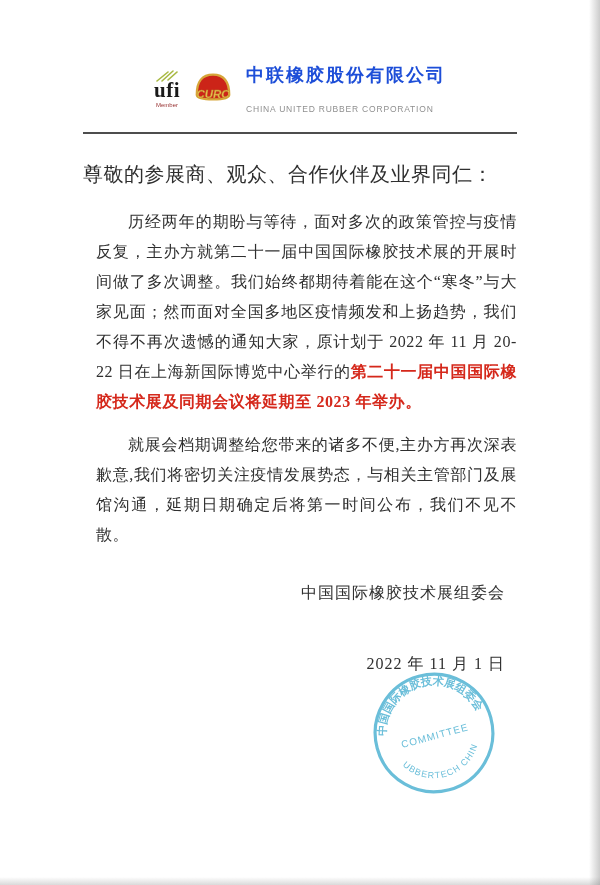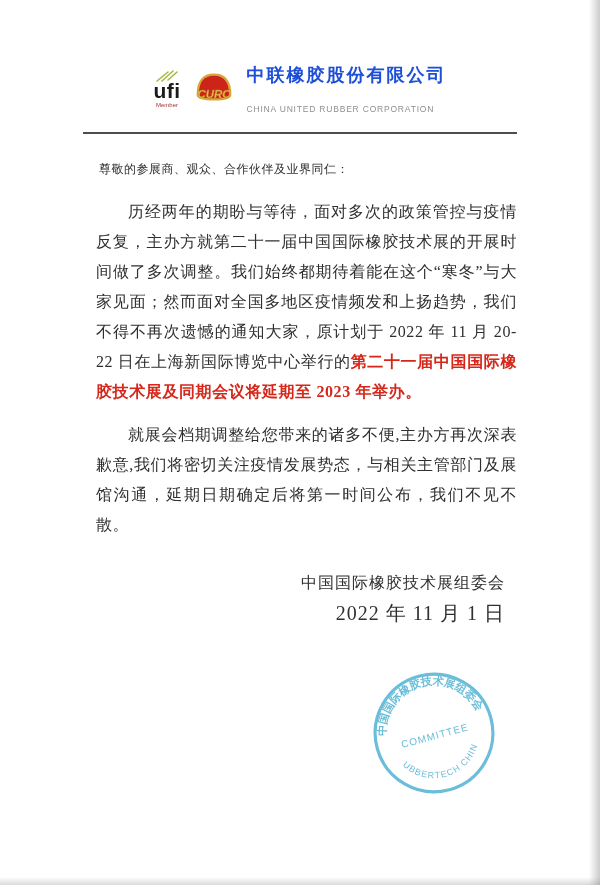--- a/index.html
+++ b/index.html
@@ -11,47 +11,47 @@
     font-family:"Liberation Serif","DejaVu Serif",serif;
     color:#2f2f2f;
   }
   
   .header{
     margin-top:60px;
     display:flex;justify-content:center;align-items:center;gap:12px;
     height:56px;
   }
   .ufi{display:flex;flex-direction:column;align-items:center;line-height:1;}
-  .ufi .word{font-family:Liberation Sans, sans-serif;font-weight:bold;font-size:21px;color:#1a1a1a;letter-spacing:.5px;margin-top:-2px;text-align:right;}
+  .ufi .word{font-family:Liberation Serif, serif;font-weight:bold;font-size:21px;color:#1a1a1a;letter-spacing:.5px;margin-top:-2px;text-align:right;}
   .ufi .member{font-family:"Liberation Sans",sans-serif;font-size:6px;color:#993333;margin-top:1px;}
   .curc{width:42px;height:42px;}
   .company{display:flex;flex-direction:column;justify-content:center;}
   .company .cn{font-size:18px;font-weight:bold;letter-spacing:2px;color:#1d4ed8;}
   .company .en{font-family:"Liberation Sans",sans-serif;font-size:8.5px;color:#8f8f8f;letter-spacing:.8px;margin-top:17px;}
   
   .content{margin:0 83px;}
   .rule{border:none;border-top:2px solid #4d4d4d;margin:16px 0 0 0;}
   .title{
     margin:23px 0 0 0;
     font-size:17.5px;font-weight:bold;color:#1b1b1b;
     text-align:justify;text-align-last:justify;
     letter-spacing:.5px;
   }
-  .salutation{margin:27px 0 0 16px;font-size:12px;letter-spacing:.5px;}
+  .salutation{margin:27px 0 0 0;font-size:20px;letter-spacing:.5px;}
   p.body{
     margin:13px 0 0 13px;
     font-size:16px;line-height:30px;letter-spacing:.6px;
     text-align:justify;text-indent:2em;
   }
   p.body.first{margin-top:19px;}
   .red{color:#d5281b;font-weight:bold;}
   
   .sig{margin-top:28px;text-align:right;padding-right:12px;position:relative;z-index:2;}
   .sig .org{font-size:16px;letter-spacing:1px;line-height:30px;}
-  .sig .date{font-size:20px;letter-spacing:1px;line-height:30px;}
+  .sig .date{font-size:16px;letter-spacing:1px;line-height:30px;margin-top:41px;}
   
   .stamp{
     position:absolute;left:371px;top:670px;width:126px;height:126px;
     transform:rotate(-15deg);
     opacity:.8;z-index:3;pointer-events:none;
   }
   
   .edge-right{
     position:absolute;top:0;right:0;width:11px;height:100%;
     background:linear-gradient(to left,rgba(120,120,120,.38),rgba(120,120,120,0));

